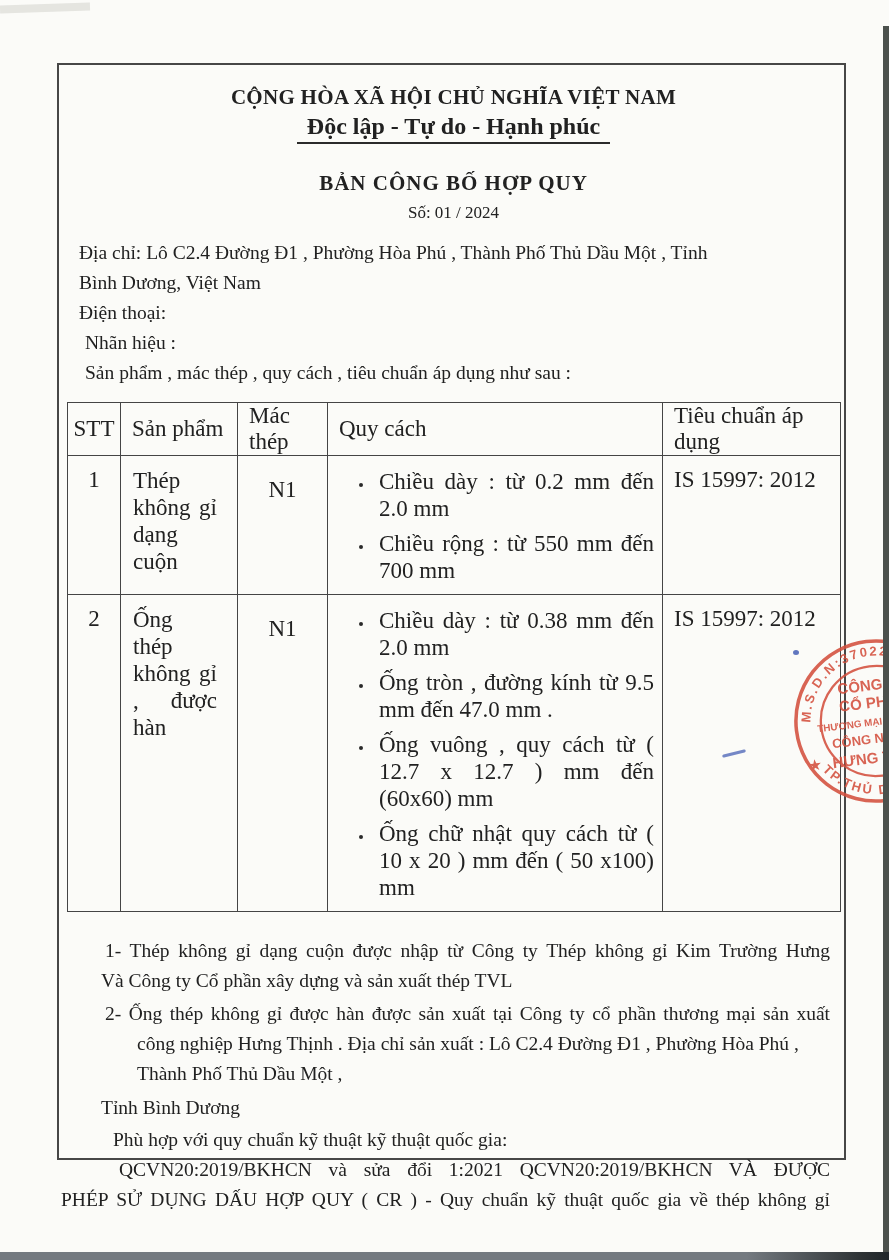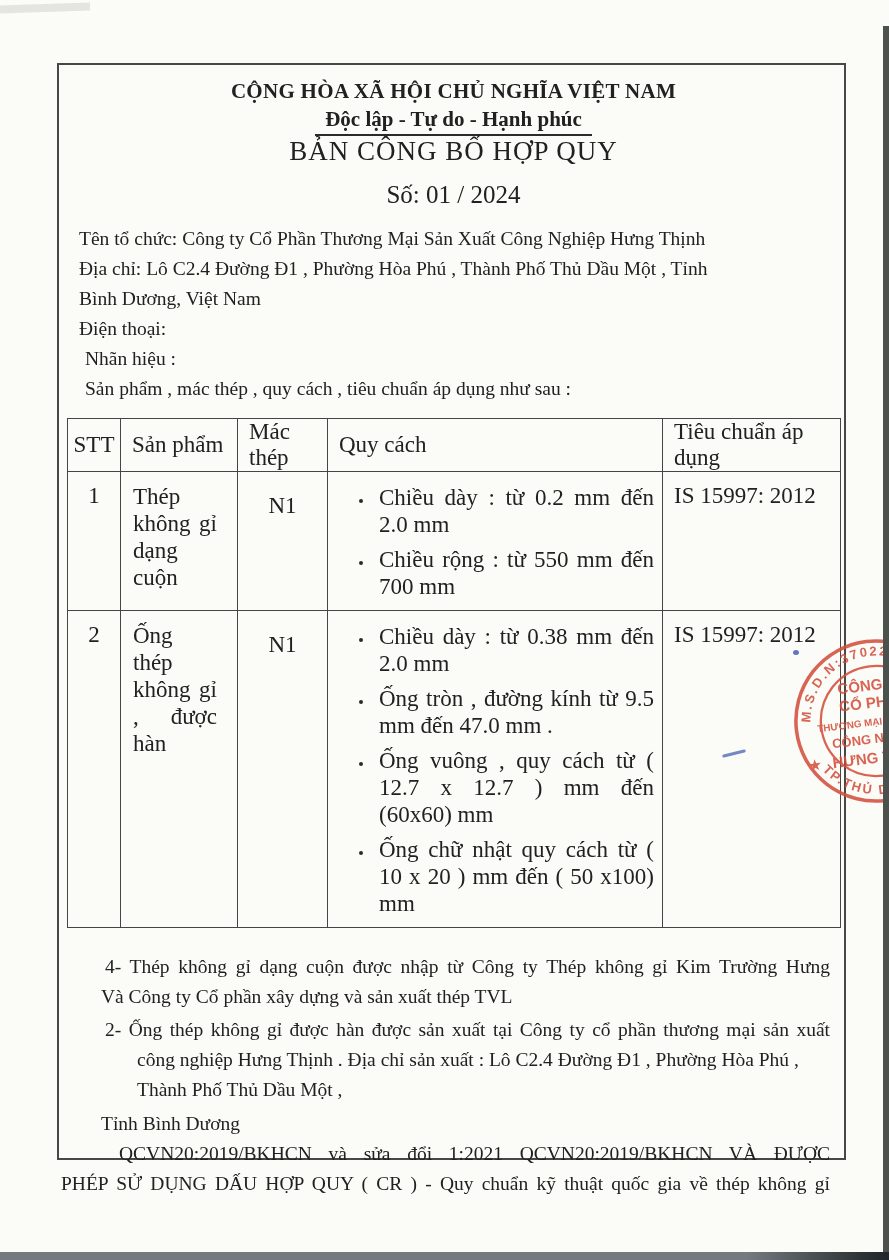--- a/index.html
+++ b/index.html
@@ -17,28 +17,28 @@
   .scan-smudge{position:absolute;left:0;top:4px;width:90px;height:8px;background:#c9c9c4;opacity:.45;transform:rotate(-2deg);z-index:1;}
 
   
   .frame{
     position:absolute;left:57px;top:63px;width:789px;height:1097px;
     border:2px solid #474747;box-sizing:border-box;
     padding:8px 14px 0 18px;background:transparent;
   }
 
   .center{text-align:center;}
-  .nat-title{font-size:21px;font-weight:bold;letter-spacing:.3px;margin-top:6px;}
+  .nat-title{font-size:21px;font-weight:bold;letter-spacing:.3px;margin-top:12px;}
   .motto{margin-top:3px;}
   .motto span{
-    font-size:21px;font-weight:bold;display:inline-block;
+    font-size:24px;font-weight:bold;display:inline-block;
     border-bottom:2px solid #2b2b2b;padding:0 10px 2px 10px;
   }
-  .doc-title{font-size:27px;font-weight:normal;letter-spacing:1px;}
-  .doc-number{font-size:25px;margin-top:14px;}
+  .doc-title{font-size:21px;font-weight:bold;letter-spacing:1px;margin-top:27px;}
+  .doc-number{font-size:17px;margin-top:7px;}
 
   .info{margin-top:15px;font-size:19.5px;line-height:30px;}
   .info .l{padding-left:2px;}
   .info .l2{padding-left:8px;}
   .bold{font-weight:bold;}
 
   
   table.spec{
     border-collapse:collapse;table-layout:fixed;
     width:773px;margin-left:-10px;margin-top:14px;
@@ -93,21 +93,20 @@
 
     <div class="center nat-title">CỘNG HÒA XÃ HỘI CHỦ NGHĨA VIỆT NAM</div>
     <div class="center motto">
       <span>Độc lập - Tự do - Hạnh phúc</span>
     </div>
 
     <div class="center doc-title">BẢN CÔNG BỐ HỢP QUY</div>
     <div class="center doc-number">Số: 01 / 2024</div>
 
     <div class="info">
-      <div class="l">Tên tổ chức: Công ty Cổ Phần Thương Mại Sản Xuất Công Nghiệp Hưng Thịnh</div>
       <div class="l">Địa chỉ: Lô C2.4 Đường Đ1 , Phường Hòa Phú , Thành Phố Thủ Dầu Một , Tỉnh</div>
       <div class="l">Bình Dương, Việt Nam</div>
       <div class="l">Điện thoại:</div>
       <div class="l2">Nhãn hiệu :</div>
       <div class="l2">Sản phẩm , mác thép , quy cách , tiêu chuẩn áp dụng như sau :</div>
     </div>
 
     <table class="spec">
       <colgroup>
           <col class="c1">
@@ -149,26 +148,27 @@
               <li>Ống vuông , quy cách từ ( 12.7 x 12.7 ) mm đến (60x60) mm</li>
               <li>Ống chữ nhật quy cách từ ( 10 x 20 ) mm đến ( 50 x100) mm</li>
             </ul>
           </td>
           <td class="tc">IS 15997: 2012</td>
         </tr>
       </tbody>
     </table>
 
     <div class="notes">
-      <div class="n1l1 jl">4- Thép không gỉ dạng cuộn được nhập từ Công ty Thép không gỉ Kim Trường Hưng</div>
+      <div class="n1l1 jl">1- Thép không gỉ dạng cuộn được nhập từ Công ty Thép không gỉ Kim Trường Hưng</div>
       <div class="n1l2">Và Công ty Cổ phần xây dựng và sản xuất thép TVL</div>
       <div class="n2l1 jl">2- Ống thép không gỉ được hàn được sản xuất tại Công ty cổ phần thương mại sản xuất</div>
       <div class="n2ind">công nghiệp Hưng Thịnh . Địa chỉ sản xuất : Lô C2.4 Đường Đ1 , Phường Hòa Phú ,</div>
       <div class="n2ind">Thành Phố Thủ Dầu Một ,</div>
       <div class="province">Tỉnh Bình Dương</div>
+      <div class="conf-intro">Phù hợp với quy chuẩn kỹ thuật kỹ thuật quốc gia:</div>
       <div class="conf1 jl">QCVN20:2019/BKHCN và sửa đổi 1:2021 QCVN20:2019/BKHCN VÀ ĐƯỢC</div>
       <div class="conf2 jl">PHÉP SỬ DỤNG DẤU HỢP QUY ( CR ) -  Quy chuẩn kỹ thuật quốc gia về thép không gỉ</div>
     </div>
 
   </div>
 
   <svg class="stamp" viewBox="0 0 200 200">
     <defs>
       <path id="arcTop" d="M 100,100 m -63,0 a 63,63 0 1 1 126,0"></path>
       <path id="arcBot" d="M 100,100 m -69,12 a 70,70 0 0 0 138,0"></path>

